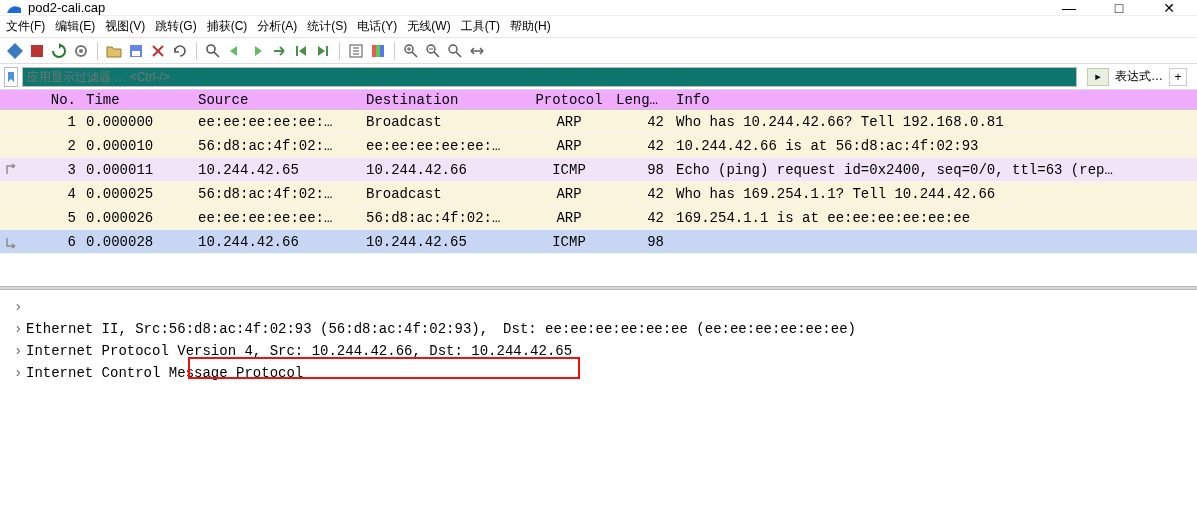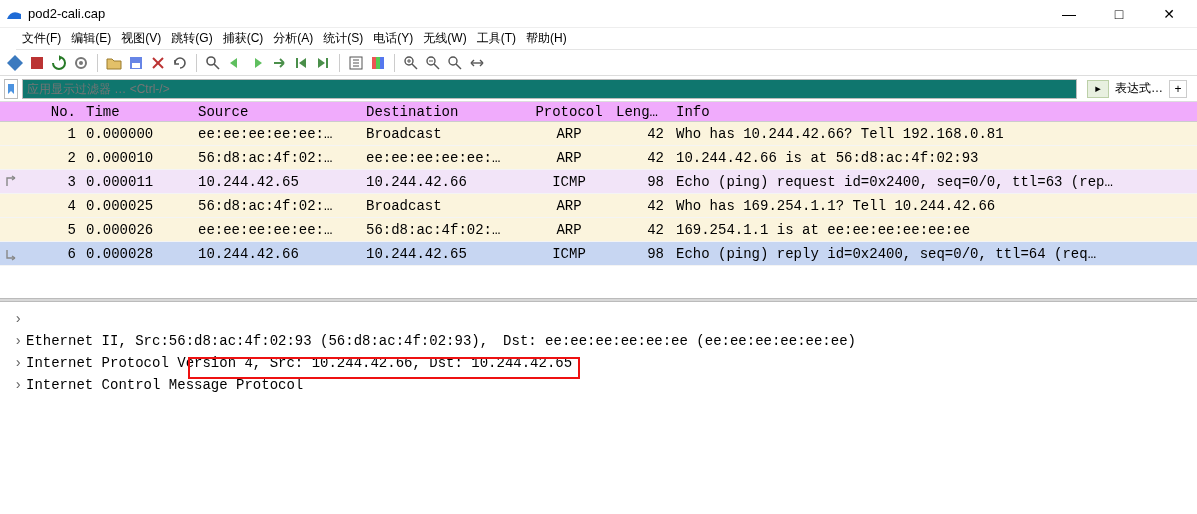--- a/index.html
+++ b/index.html
@@ -11,26 +11,25 @@
     height: 514px;
     overflow: hidden;
     position: relative;
   }
   .menubar {
     display: flex;
     align-items: center;
     padding: 2px 6px;
     border-bottom: 1px solid #e5e5e5;
     height: 22px;
-    margin-left: 16px;
   }
   .menubar .item { margin-right: 10px; cursor: default; }
   .titlebar {
     display: flex; align-items: center;
-    height: 28px; padding: 0 6px;
+    height: 16px; padding: 0 6px;
     border-bottom: 1px solid #eee;
   }
   .titlebar svg { margin-right: 6px; }
   .title-text { flex:1; font-size: 13px; }
   .win-btns { display:flex; gap:18px; font-size:14px; padding-right:6px;}
   .win-btns span { width:32px; text-align:center; cursor:default;}
   .toolbar {
     display:flex; align-items:center;
     padding: 2px 6px; height: 26px;
     border-bottom: 1px solid #ddd;
@@ -371,21 +370,20 @@
             <path d="M3 3 L3 11 L11 11" fill="none" stroke="#888" stroke-width="1.4"></path>
             <path d="M11 11 L8 9 M11 11 L8 13" stroke="#888" stroke-width="1.4"></path>
           </svg>
         </div>
         <div class="col c-no">6</div>
         <div class="col c-time">0.000028</div>
         <div class="col c-src">10.244.42.66</div>
         <div class="col c-dst">10.244.42.65</div>
         <div class="col c-proto">ICMP</div>
         <div class="col c-len">98</div>
-        <div class="col c-info">Echo (ping) reply    id=0x2400, seq=0/0, ttl=64 (req…</div>
       </div>
     </div>
 </div>
 
 <div style="height:32px"></div>
 <div class="splitter"></div>
 
 <div class="detail-pane">
   <div class="tree-row">
     <span class="caret">›</span>

